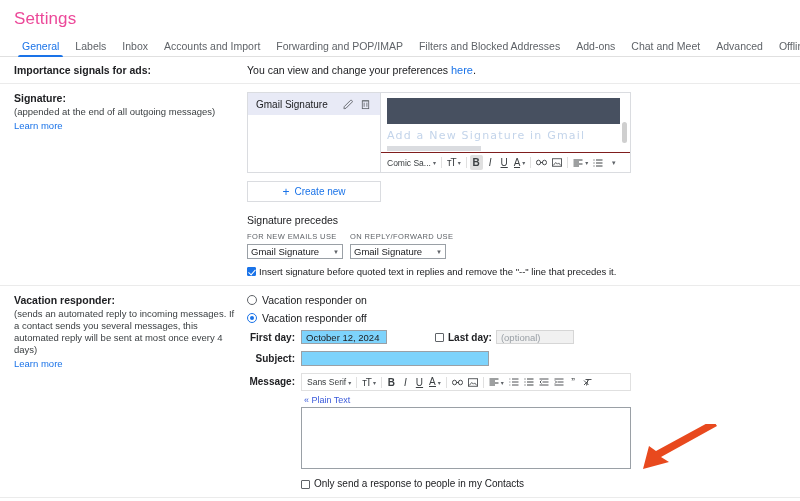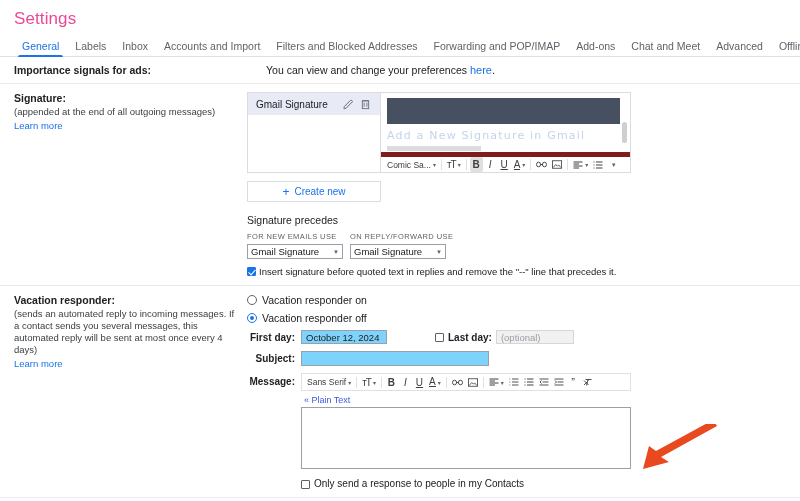--- a/index.html
+++ b/index.html
@@ -62,21 +62,21 @@
     flex:0 0 233px;
     padding-right:10px;
   }
   .row-label .ttl { font-weight:bold; font-size:10.5px; color:#202124; }
   .row-label .desc { font-size:9.5px; color:#3c4043; line-height:12px; margin-top:2px; }
   .row-content { flex:1; }
   .link { color:#1a73e8; text-decoration:none; cursor:pointer; }
   .learnmore { color:#1a73e8; font-size:9.5px; display:inline-block; margin-top:2px; cursor:pointer;}
 
   
-  #importance-row { padding-top:7px; padding-bottom:7px;gap:19px; }
+  #importance-row { padding-top:7px; padding-bottom:7px; }
   #importance-text { font-size:10.5px; color:#202124; }
 
   
   #sig-wrap { display:flex; gap:0; }
   #sig-list {
     width:134px; flex:0 0 134px;
     border:1px solid #dadce0;
     height:81px;
     background:#fff;
   }
@@ -108,21 +108,21 @@
     letter-spacing:1.2px;
     margin-top:5px;
   }
   #sig-barline { width:94px; height:5px; background:#dadce0; margin-top:4px; }
   #sig-scroll {
     position:absolute; right:3px; top:29px;
     width:5px; height:21px; background:#cfcfcf; border-radius:3px;
   }
   #sig-toolbar {
     height:20px;
-    border-top:5px solid #7f1d1d;
+    border-top:1px solid #7f1d1d;
     display:flex; align-items:center;
     padding:0 4px;
     gap:1px;
     font-size:9px;
     color:#3c4043;
   }
   .tb {
     height:15px; min-width:13px;
     display:flex; align-items:center; justify-content:center;
     padding:0 2px; cursor:pointer; border-radius:2px;
@@ -223,22 +223,22 @@
 </head>
 <body>
 
 <div id="page-title">Settings</div>
 
 <div id="tabbar">
   <div class="tab active">General</div>
   <div class="tab">Labels</div>
   <div class="tab">Inbox</div>
   <div class="tab">Accounts and Import</div>
+  <div class="tab">Forwarding and POP/IMAP</div>
   <div class="tab">Filters and Blocked Addresses</div>
-  <div class="tab">Forwarding and POP/IMAP</div>
   <div class="tab">Add-ons</div>
   <div class="tab">Chat and Meet</div>
   <div class="tab">Advanced</div>
   <div class="tab">Offline</div>
 
 </div>
 
 <div class="row" id="importance-row">
   <div class="row-label">
     <div class="ttl">Importance signals for ads:</div>

